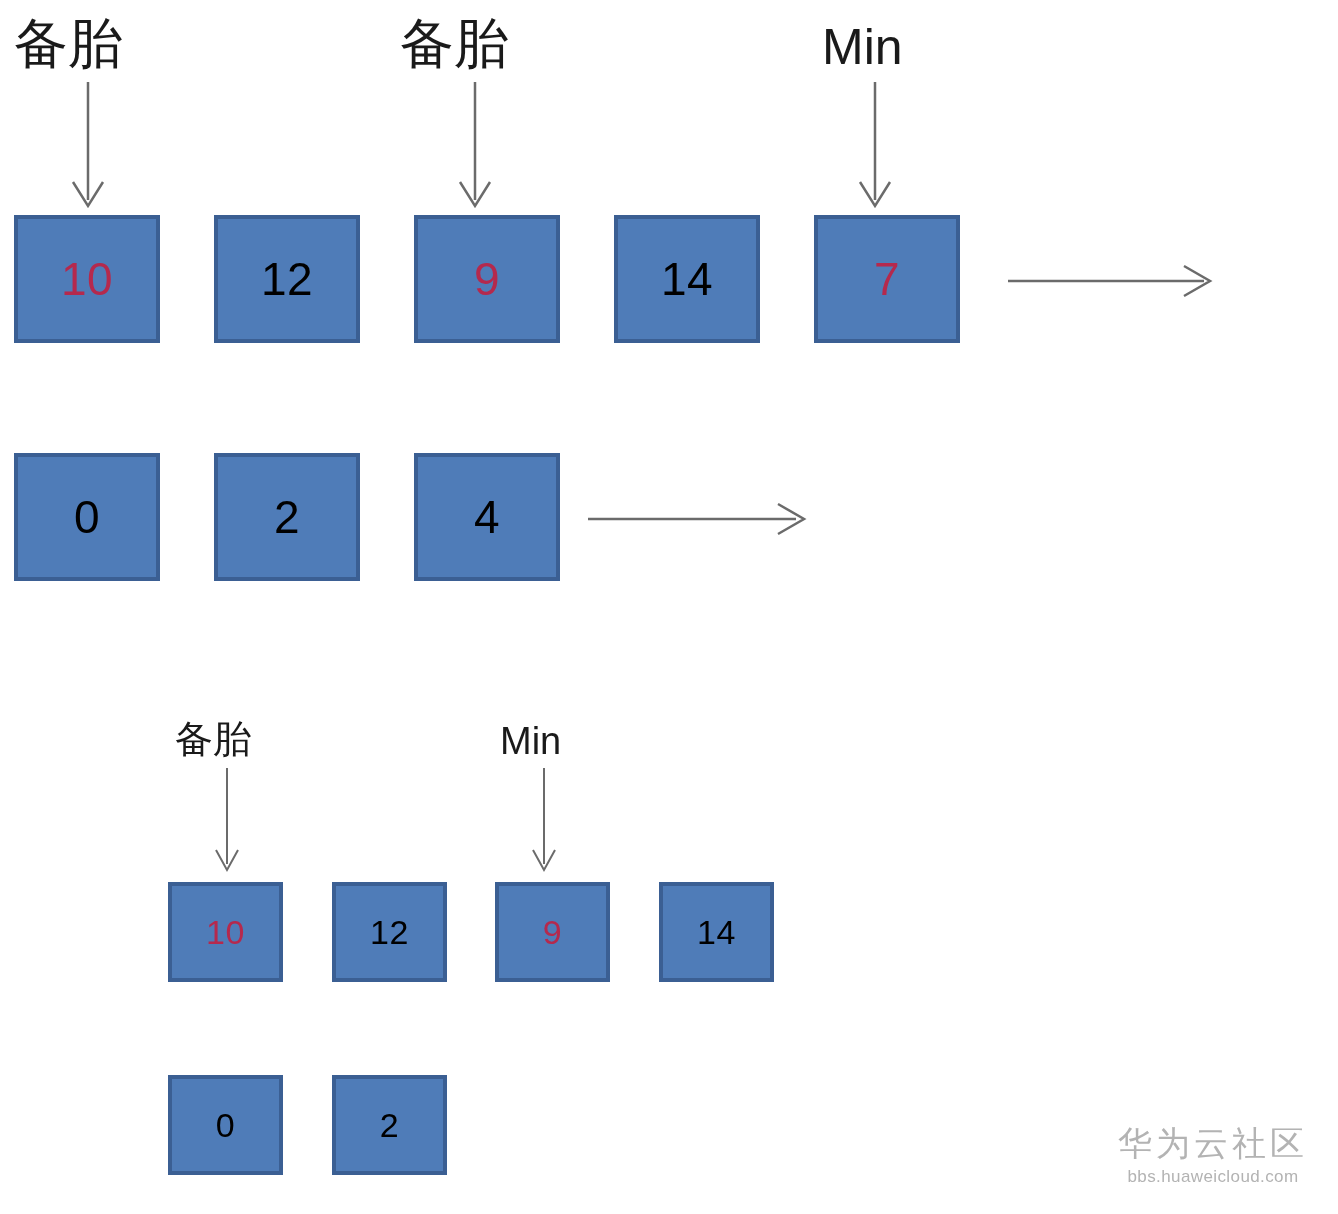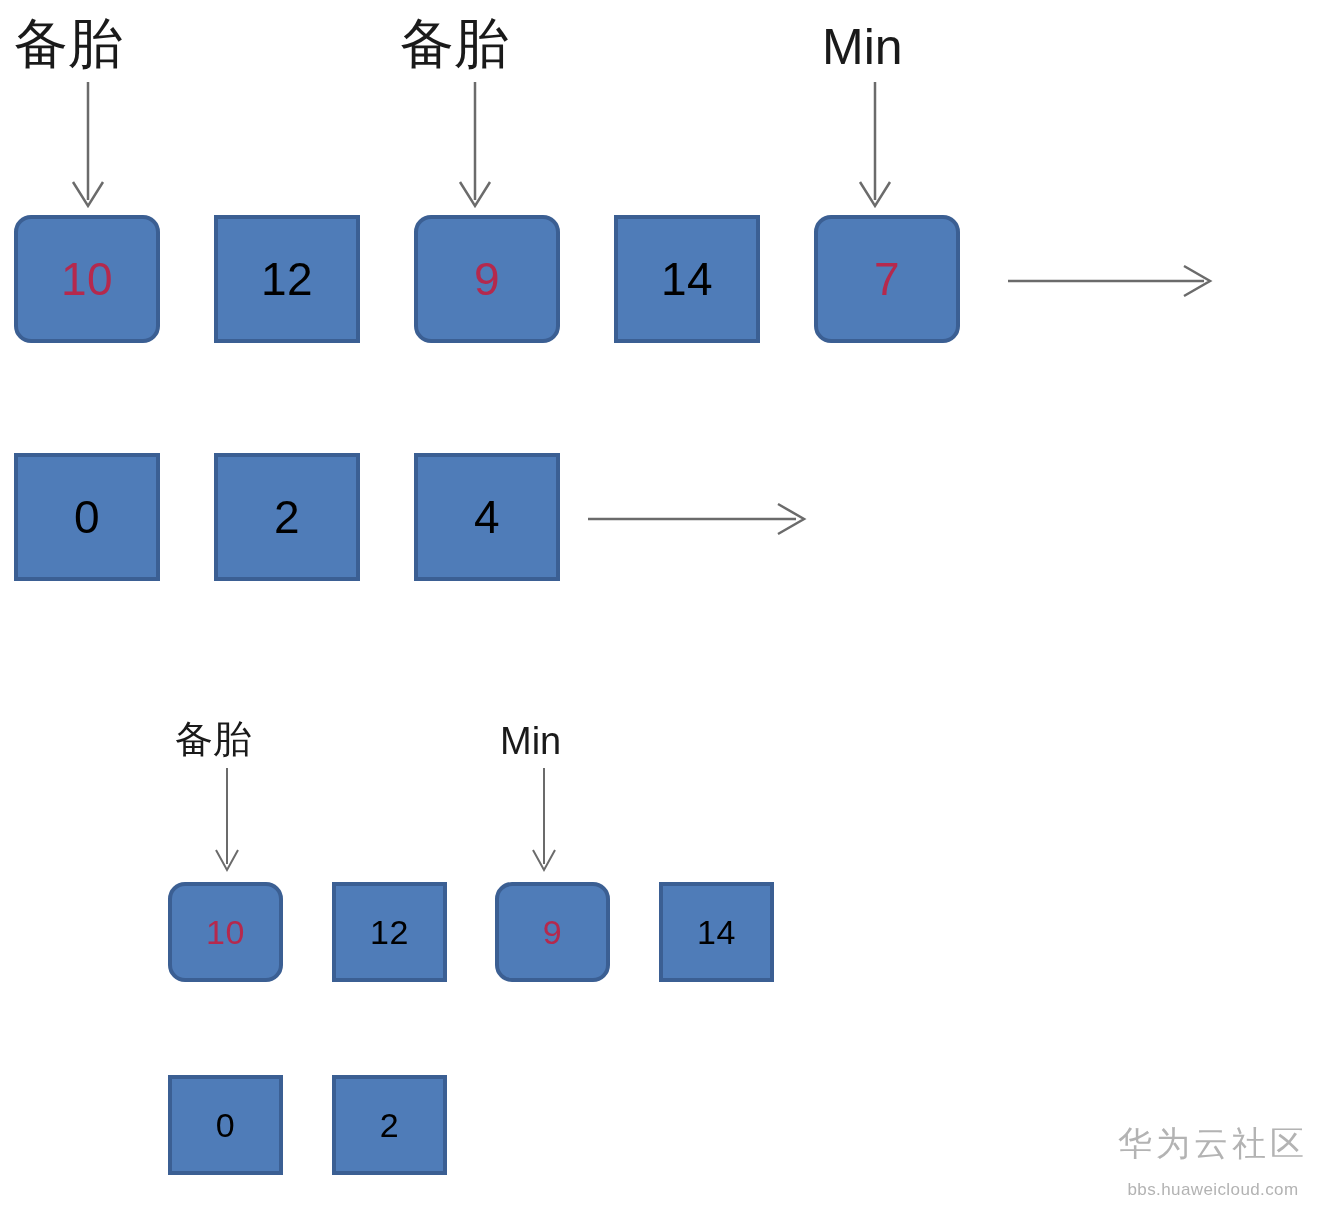--- a/index.html
+++ b/index.html
@@ -25,21 +25,20 @@
     display: flex;
     align-items: center;
     justify-content: center;
     color: #000000;
     font-family: "Liberation Sans", "DejaVu Sans", sans-serif;
     line-height: 1;
     letter-spacing: 0.5px;
   }
   .box.marked {
     color: #b5294d;
-    border-radius: 17px;
   }
   .box.big {
     width: 146px;
     height: 128px;
     font-size: 46px;
   }
   .box.small {
     width: 115px;
     height: 100px;
     font-size: 34px;
@@ -72,21 +71,21 @@
   .watermark .wm-main {
     display: block;
     font-size: 34px;
     letter-spacing: 4px;
     line-height: 1.1;
   }
   .watermark .wm-sub {
     display: block;
     font-size: 17px;
     letter-spacing: 0.4px;
-    margin-top: 18px;
+    margin-top: 5px;
   }
 </style>
 </head>
 <body>
 
 <div id="canvas">
 
   <div class="label cn-big" style="left:14px; top:16px;">备胎</div>
 
   <div class="label cn-big" style="left:400px; top:16px;">备胎</div>

